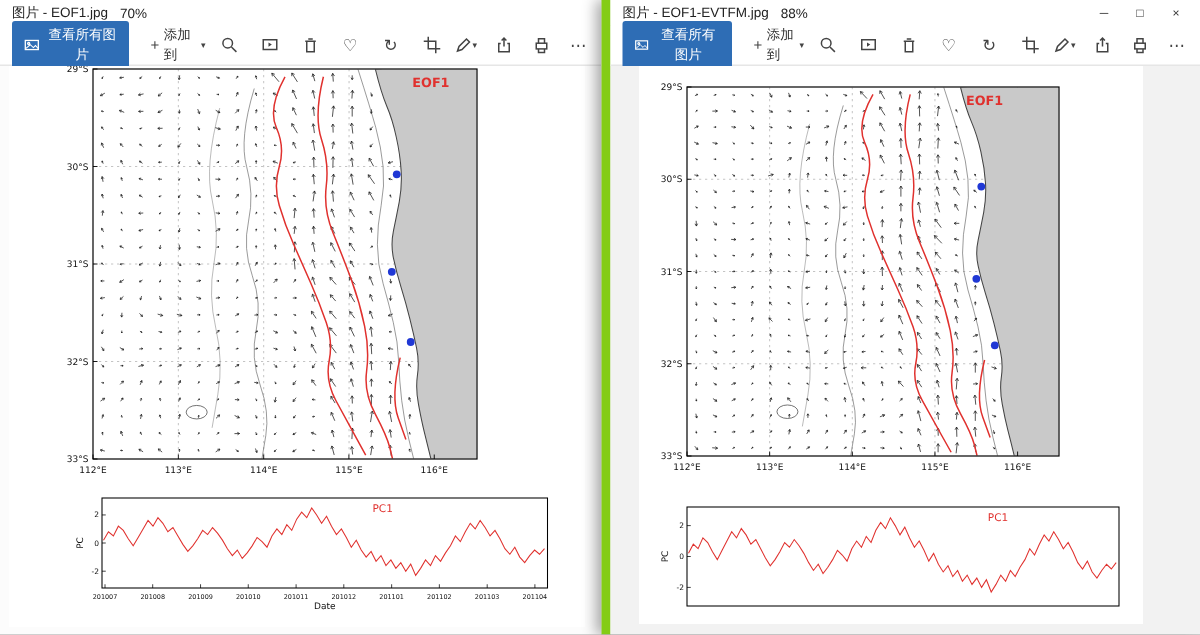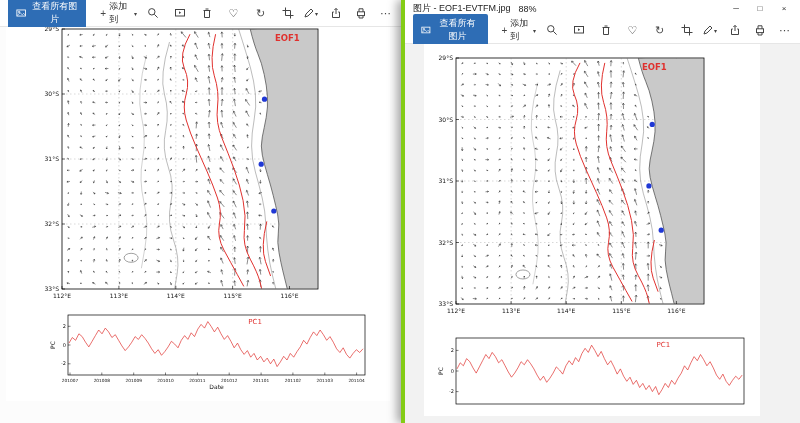--- a/index.html
+++ b/index.html
@@ -1,21 +1,21 @@
 <!DOCTYPE html>
 <html><head>
 <meta charset="utf-8">
 <style>
   * { margin:0; padding:0; box-sizing:border-box; }
   html,body { width:800px; height:423px; overflow:hidden; }
   body { font-family:"Liberation Sans",sans-serif; background:#5a5a5a; }
   .stage { position:relative; width:800px; height:423px; }
   .win { position:absolute; top:0; height:423px; background:#fff; display:flex; flex-direction:column; }
   #win-left { left:0; width:401px; z-index:1; }
-  #win-right { left:401px; width:399px; z-index:2; border-left:4px solid #84cc16; box-shadow:-4px 0 9px rgba(0,0,0,.35); }
+  #win-right { left:401px; width:399px; z-index:2; border-left:6px solid #84cc16; box-shadow:-4px 0 9px rgba(0,0,0,.35); }
   .titlebar { height:17px; flex:0 0 auto; display:flex; align-items:center; gap:8px; padding:0 4px 0 8px; font-size:9px; color:#222; background:#fff; }
   .win-controls { margin-left:auto; display:flex; }
   .win-controls .wc { width:24px; line-height:17px; text-align:center; font-size:8px; color:#333; background:none; border:none; }
   .toolbar { height:27px; flex:0 0 auto; display:flex; align-items:center; gap:8px; padding:0 8px; font-size:9px; color:#333; background:#fff; border-bottom:1px solid #e6e6e6; }
   .tb-left { display:flex; align-items:center; gap:14px; }
   .tb-center { flex:1; display:flex; justify-content:center; align-items:center; gap:12px; }
   .tb-right { display:flex; align-items:center; gap:10px; }
   .btn-viewall { display:flex; align-items:center; gap:5px; background:#2e6db5; color:#fff; font-size:9px; padding:3px 8px; border:none; border-radius:2px; font-family:inherit; }
   .addto { display:flex; align-items:center; gap:3px; color:#333; }
   .caret { font-size:6px; color:#444; }
@@ -28,20 +28,24 @@
   #content-right { background:#f2f2f2; }
   svg.fig { position:absolute; left:0; top:0; }
   svg text { font-family:"DejaVu Sans",sans-serif; }
 </style>
 </head>
 <body>
 
 <div class="stage">
 
   <div class="win" id="win-left">
+    <div class="titlebar">
+      <span>图片 - EOF1.jpg</span>
+      <span class="title-zoom">70%</span>
+    </div>
     <div class="toolbar">
       <div class="tb-left">
         <button class="btn-viewall">
           <svg class="ic icw" viewBox="0 0 12 12">
               <rect x="1" y="2.5" width="10" height="7"></rect>
               <circle cx="3.6" cy="4.8" r="0.8"></circle>
               <path d="M1.5,8.6 4.8,5.8 7.2,8 8.8,6.4 10.8,8.6" stroke-width="0.8"></path>
             </svg>
           <span>查看所有图片</span>
         </button>

